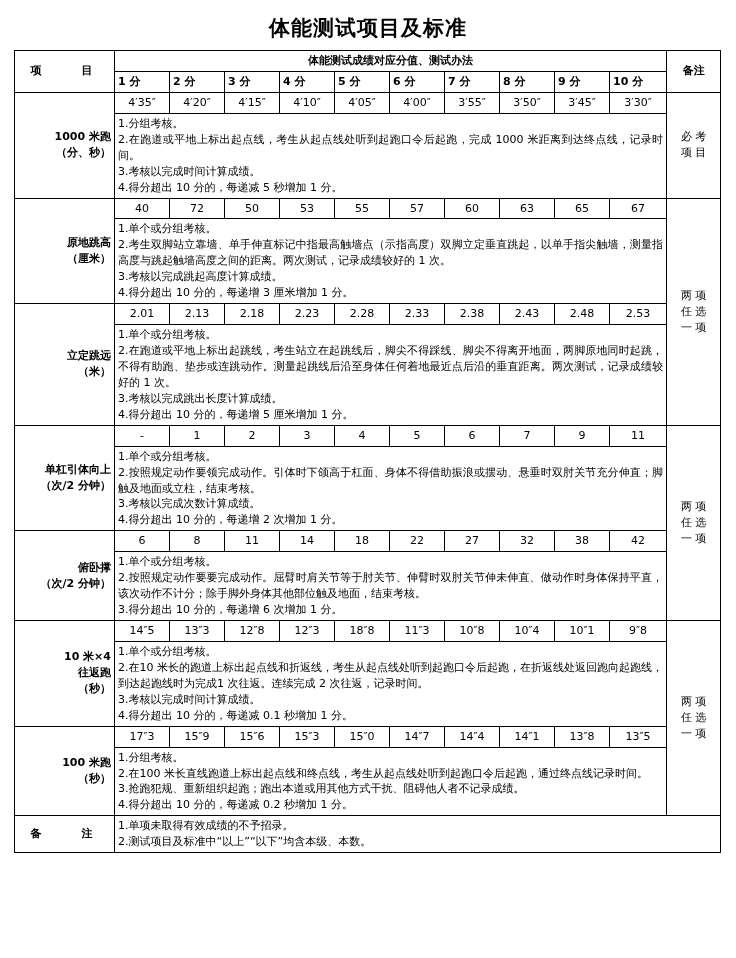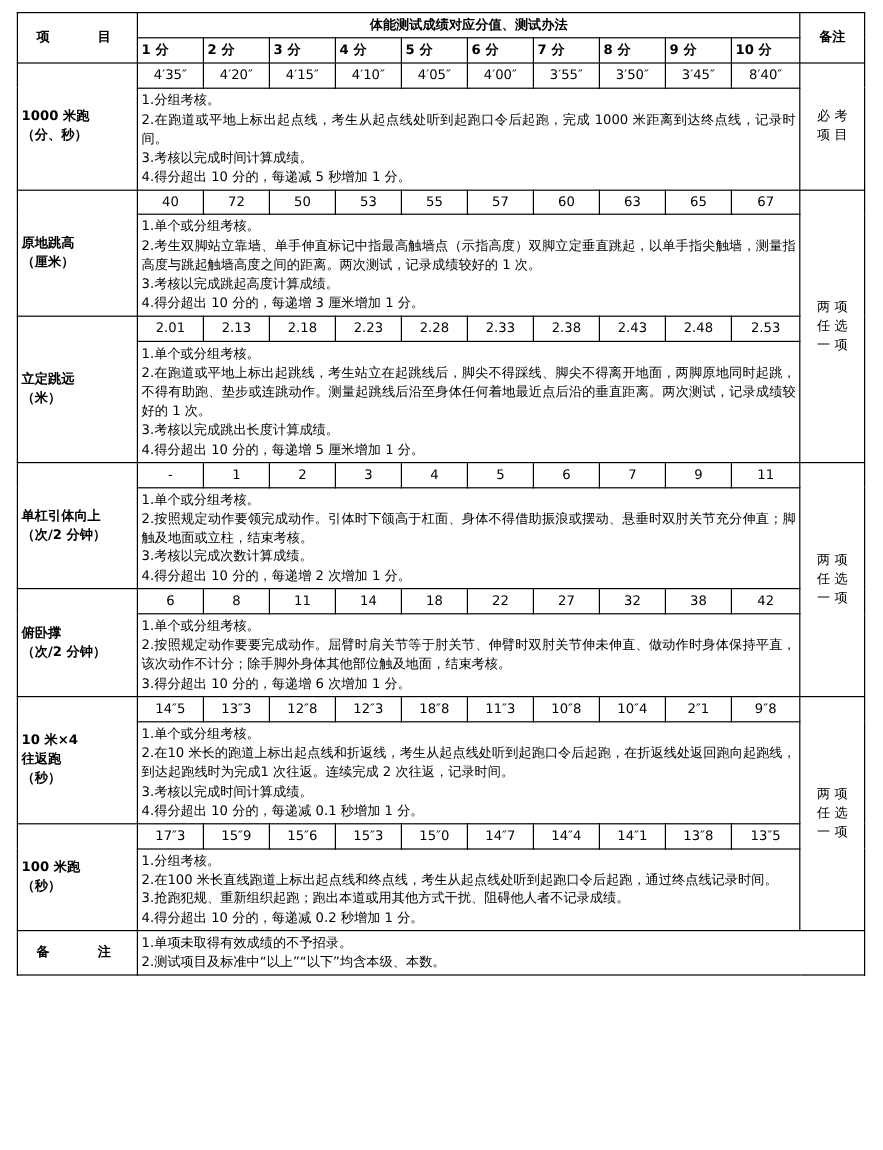--- a/index.html
+++ b/index.html
@@ -51,21 +51,21 @@
     font-weight:bold;
     font-size:12px;
   }
   .score-head{
     text-align:left;
     font-size:11px;
     font-weight:bold;
     padding:3px 0;
   }
   .item-name{
-    text-align:left;
+    text-align:right;
     font-weight:bold;
     font-size:12.5px;
     line-height:1.6;
   }
   .val{
     text-align:center;
     font-size:11.5px;
     padding:4px 0;
   }
   .desc{
@@ -94,20 +94,21 @@
     line-height:1.7;
     padding:6px;
     margin-top:43px;
   }
 </style>
 </head>
 <body>
 
 <div class="page">
 
+  <div class="doc-title">体能测试项目及标准</div>
 
   <table class="main">
     <colgroup>
       <col style="width:100px">
       <col style="width:55px">
         <col style="width:55px">
         <col style="width:55px">
       <col style="width:55px">
         <col style="width:55px">
         <col style="width:55px">
@@ -144,21 +145,21 @@
         </td>
         <td class="val">4′35″</td>
         <td class="val">4′20″</td>
         <td class="val">4′15″</td>
         <td class="val">4′10″</td>
         <td class="val">4′05″</td>
         <td class="val">4′00″</td>
         <td class="val">3′55″</td>
         <td class="val">3′50″</td>
         <td class="val">3′45″</td>
-        <td class="val">8′40″</td>
+        <td class="val">3′30″</td>
         <td rowspan="2" class="remark-cell">
           <span>必 考</span>
           <span>项 目</span>
         </td>
       </tr>
       <tr>
         <td colspan="10" class="desc">
           <div>1.分组考核。</div>
           <div>2.在跑道或平地上标出起点线，考生从起点线处听到起跑口令后起跑，完成 1000 米距离到达终点线，记录时间。</div>
           <div>3.考核以完成时间计算成绩。</div>
@@ -282,21 +283,21 @@
           <div>（秒）</div>
         </td>
         <td class="val">14″5</td>
         <td class="val">13″3</td>
         <td class="val">12″8</td>
         <td class="val">12″3</td>
         <td class="val">18″8</td>
         <td class="val">11″3</td>
         <td class="val">10″8</td>
         <td class="val">10″4</td>
-        <td class="val">2″1</td>
+        <td class="val">10″1</td>
         <td class="val">9″8</td>
         <td rowspan="4" class="remark-cell">
           <span>两 项</span>
           <span>任 选</span>
           <span>一 项</span>
         </td>
       </tr>
       <tr>
         <td colspan="10" class="desc">
           <div>1.单个或分组考核。</div>

